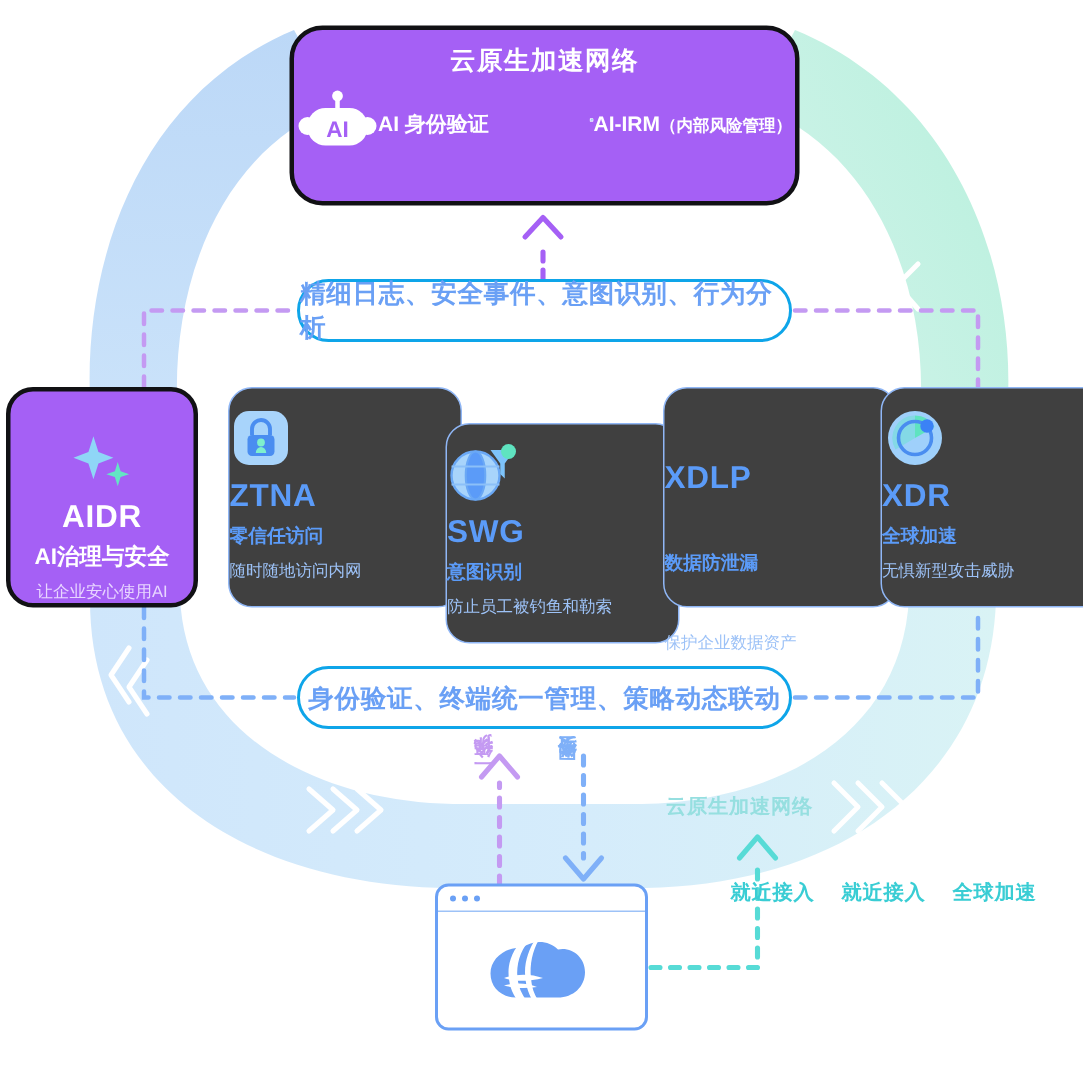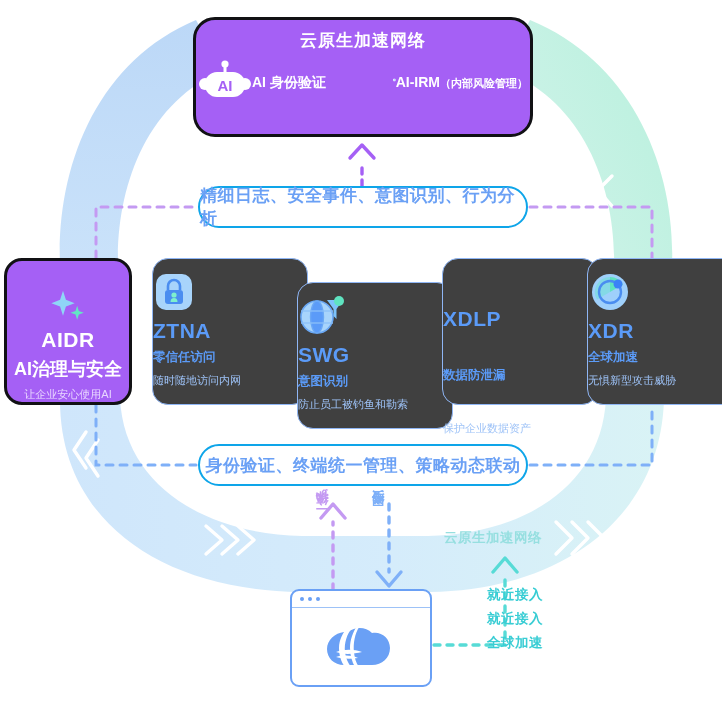--- a/index.html
+++ b/index.html
@@ -41,21 +41,21 @@
   #pill-top{ left:198px; top:186px; width:330px; }
   #pill-bottom{ left:198px; top:444px; width:330px; }
 
   
   .aidr-card{
     position:absolute; left:4px; top:258px; width:128px; height:147px;
     background:#a560f5; border:3px solid #111114; border-radius:18px;
     display:flex; flex-direction:column; align-items:center; padding-top:28px;
   }
   .aidr-title{ color:#fff; font-size:21px; font-weight:bold; margin-top:4px; letter-spacing:.5px;}
-  .aidr-sub{ color:#ffffff; font-size:18px; font-weight:bold; margin-top:5px;}
+  .aidr-sub{ color:#ffffff; font-size:15px; font-weight:bold; margin-top:5px;}
   .aidr-desc{ color:#e8d6ff; font-size:11px; margin-top:6px;}
 
   
   .pcard{
     position:absolute; top:258px; width:156px; height:147px;
     background:#404040; border:1.6px solid #8fb6f5; border-radius:16px;
     display:flex; flex-direction:column; padding-top:12px;
   }
   .pcard .code{ font-size:21px; font-weight:bold; color:#5b9bf8; margin-top:6px; letter-spacing:.5px;}
   .pcard .name{ font-size:12.5px; font-weight:bold; color:#5b9bf8; margin-top:6px;}
@@ -83,21 +83,21 @@
   }
   #vlabel-left{ left:314px; top:512px; color:#c49af2; }
   #vlabel-right{ left:370px; top:512px; color:#7fb0f8; }
 
   
   .cloud-net-label{
     position:absolute; left:444px; top:529px; font-size:13.5px;
     font-weight:bold; color:#96dfe0; letter-spacing:.5px; white-space:nowrap;
   }
   .benefit-list{
-    position:absolute; left:487px; top:586px; display:flex; flex-direction:column; gap:6px;
+    position:absolute; left:487px; top:586px; display:flex; flex-direction:row; gap:18px;
   }
   .benefit-list div{ font-size:13.5px; font-weight:bold; color:#39cdd4; letter-spacing:.5px; white-space:nowrap;}
 </style>
 </head>
 <body>
 
 <div id="stage">
 
   <svg class="bg-svg" viewBox="0 0 722 725">
     <defs>

